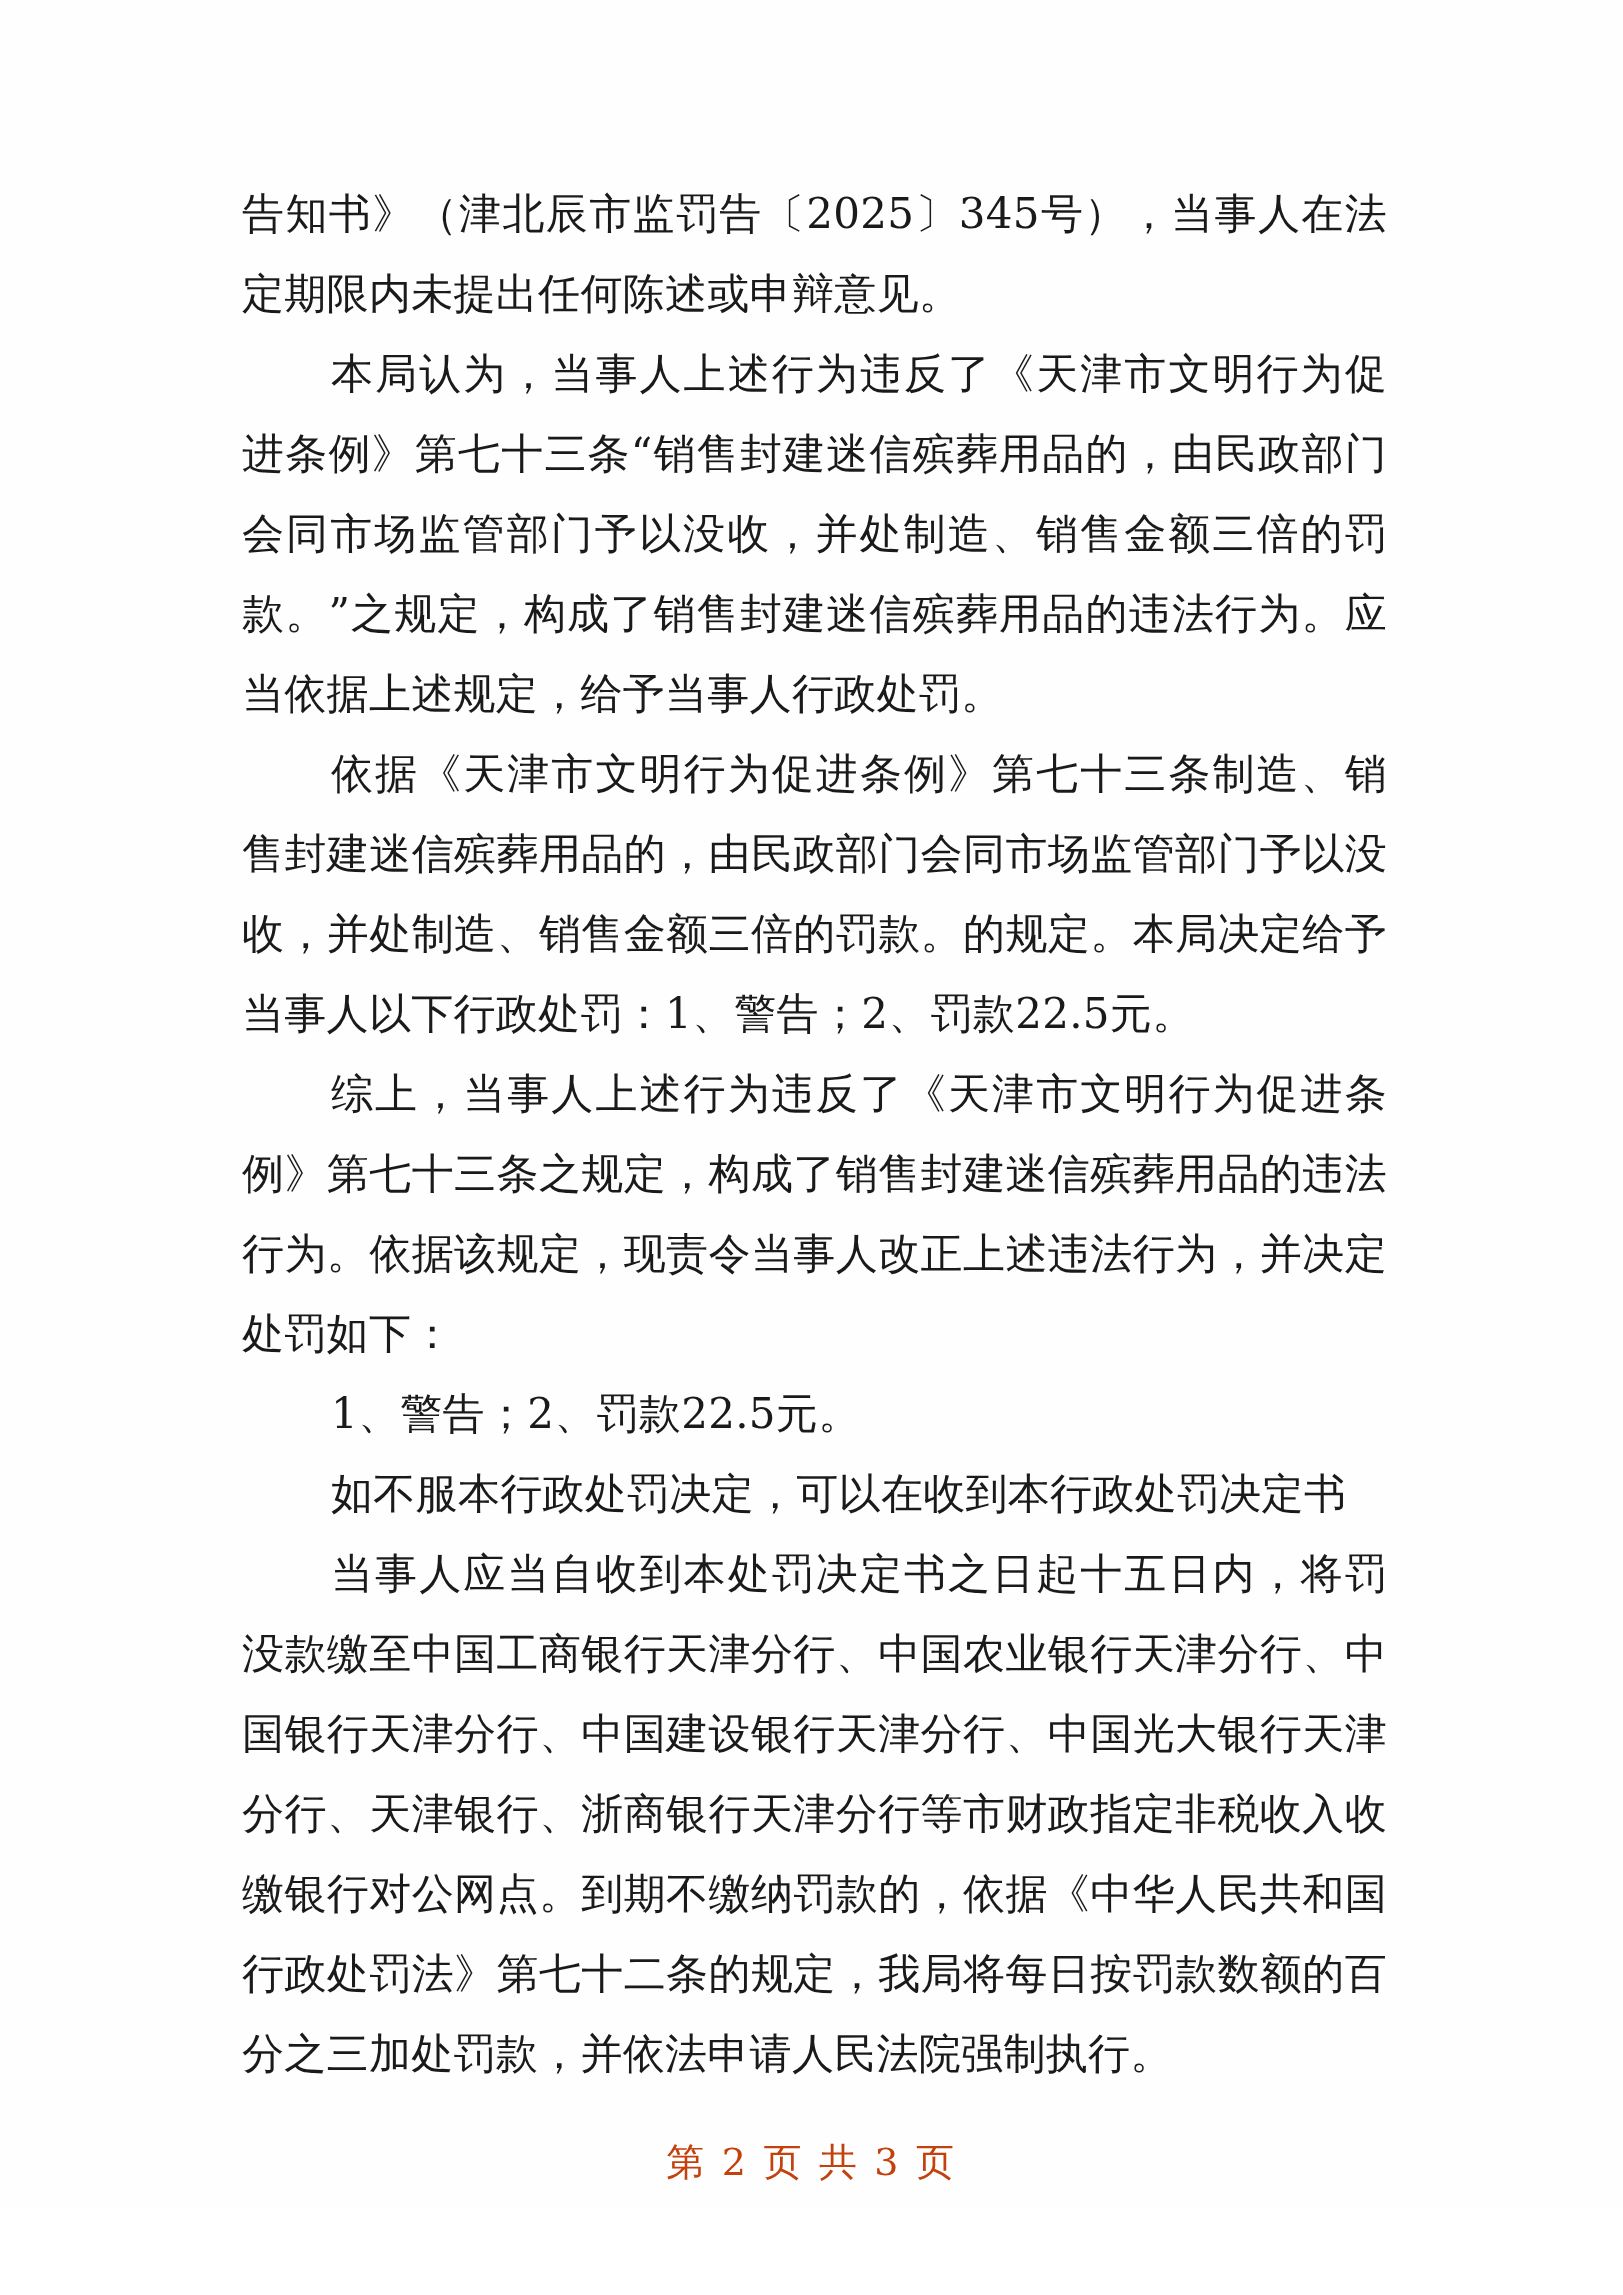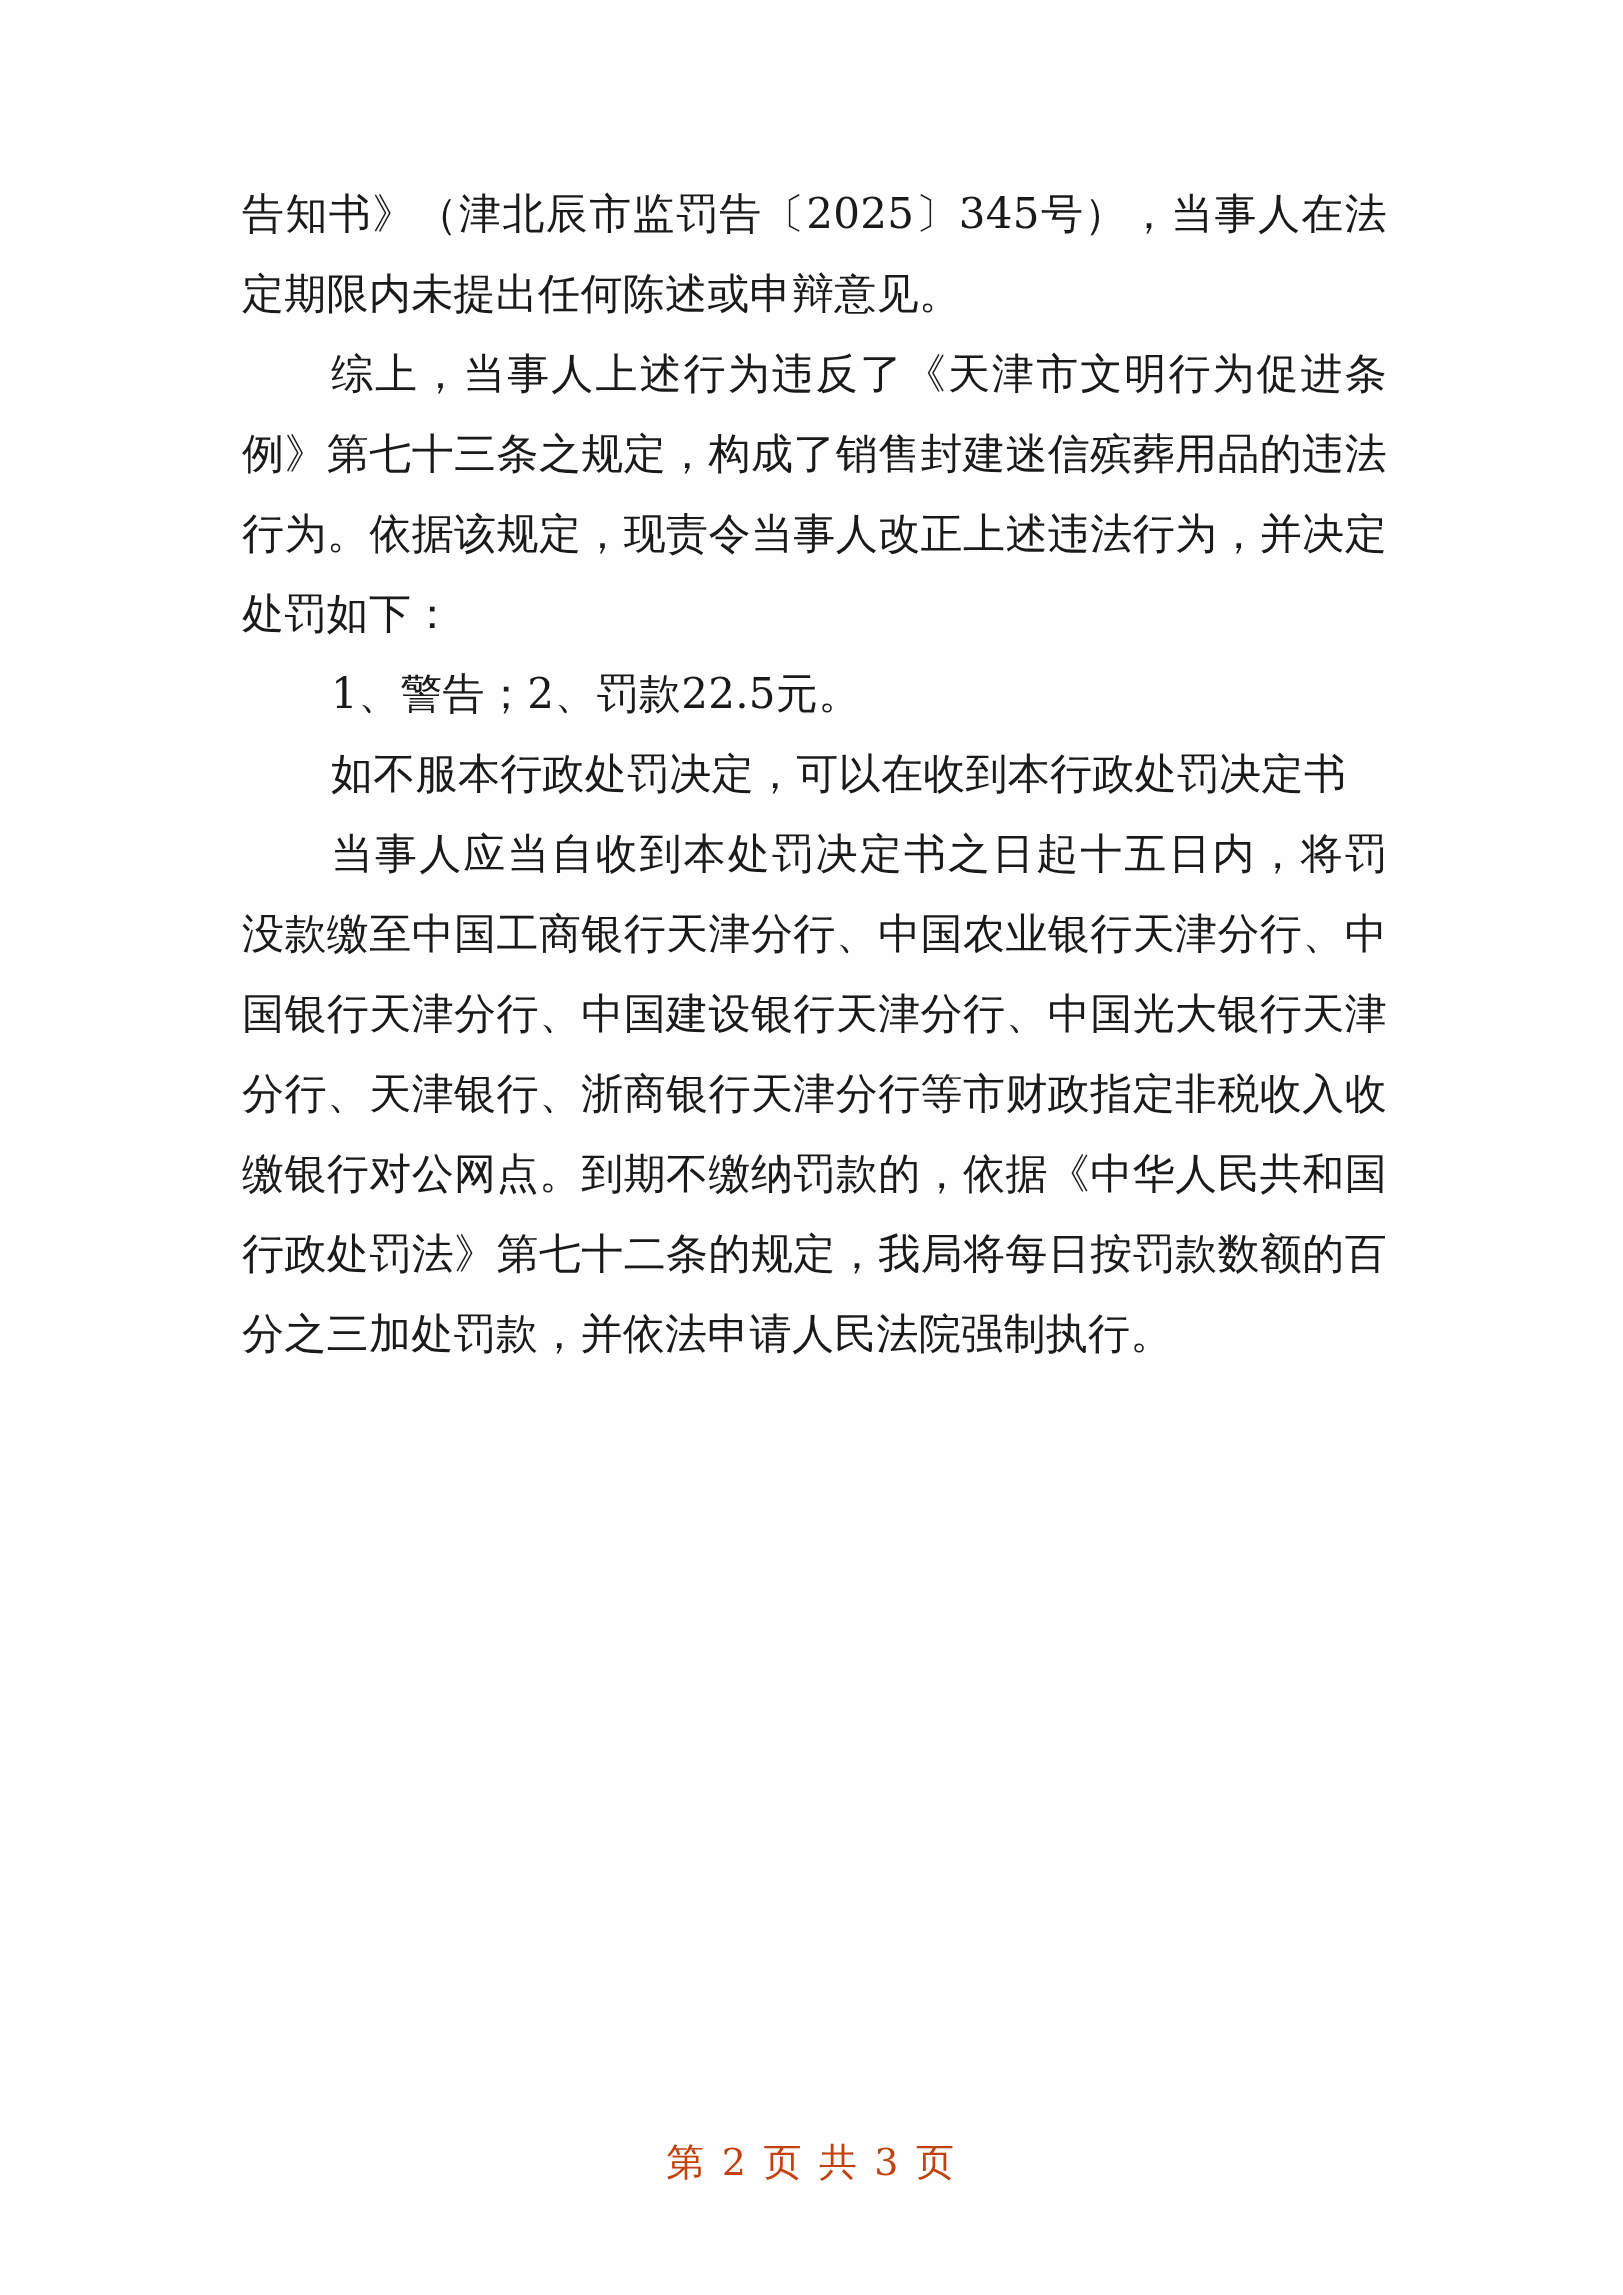--- a/index.html
+++ b/index.html
@@ -52,20 +52,22 @@
     letter-spacing: 2.7px;
     color: #c2410c;
   }
 </style>
 </head>
 <body>
 
 <div class="page">
   <div class="content">
     <p class="para">告知书》（津北辰市监罚告〔2025〕345号），当事人在法定期限内未提出任何陈述或申辩意见。</p>
+    <p class="para indent">本局认为，当事人上述行为违反了《天津市文明行为促进条例》第七十三条“销售封建迷信殡葬用品的，由民政部门会同市场监管部门予以没收，并处制造、销售金额三倍的罚款。”之规定，构成了销售封建迷信殡葬用品的违法行为。应当依据上述规定，给予当事人行政处罚。</p>
+    <p class="para indent">依据《天津市文明行为促进条例》第七十三条制造、销售封建迷信殡葬用品的，由民政部门会同市场监管部门予以没收，并处制造、销售金额三倍的罚款。的规定。本局决定给予当事人以下行政处罚：1、警告；2、罚款22.5元。</p>
     <p class="para indent">综上，当事人上述行为违反了《天津市文明行为促进条例》第七十三条之规定，构成了销售封建迷信殡葬用品的违法行为。依据该规定，现责令当事人改正上述违法行为，并决定处罚如下：</p>
     <p class="para indent">1、警告；2、罚款22.5元。</p>
     <p class="para indent">如不服本行政处罚决定，可以在收到本行政处罚决定书</p>
     <p class="para indent">当事人应当自收到本处罚决定书之日起十五日内，将罚没款缴至中国工商银行天津分行、中国农业银行天津分行、中国银行天津分行、中国建设银行天津分行、中国光大银行天津分行、天津银行、浙商银行天津分行等市财政指定非税收入收缴银行对公网点。到期不缴纳罚款的，依据《中华人民共和国行政处罚法》第七十二条的规定，我局将每日按罚款数额的百分之三加处罚款，并依法申请人民法院强制执行。</p>
   </div>
   <div class="footer">第 2 页 共 3 页</div>
 </div>
 
 
 </body></html>

